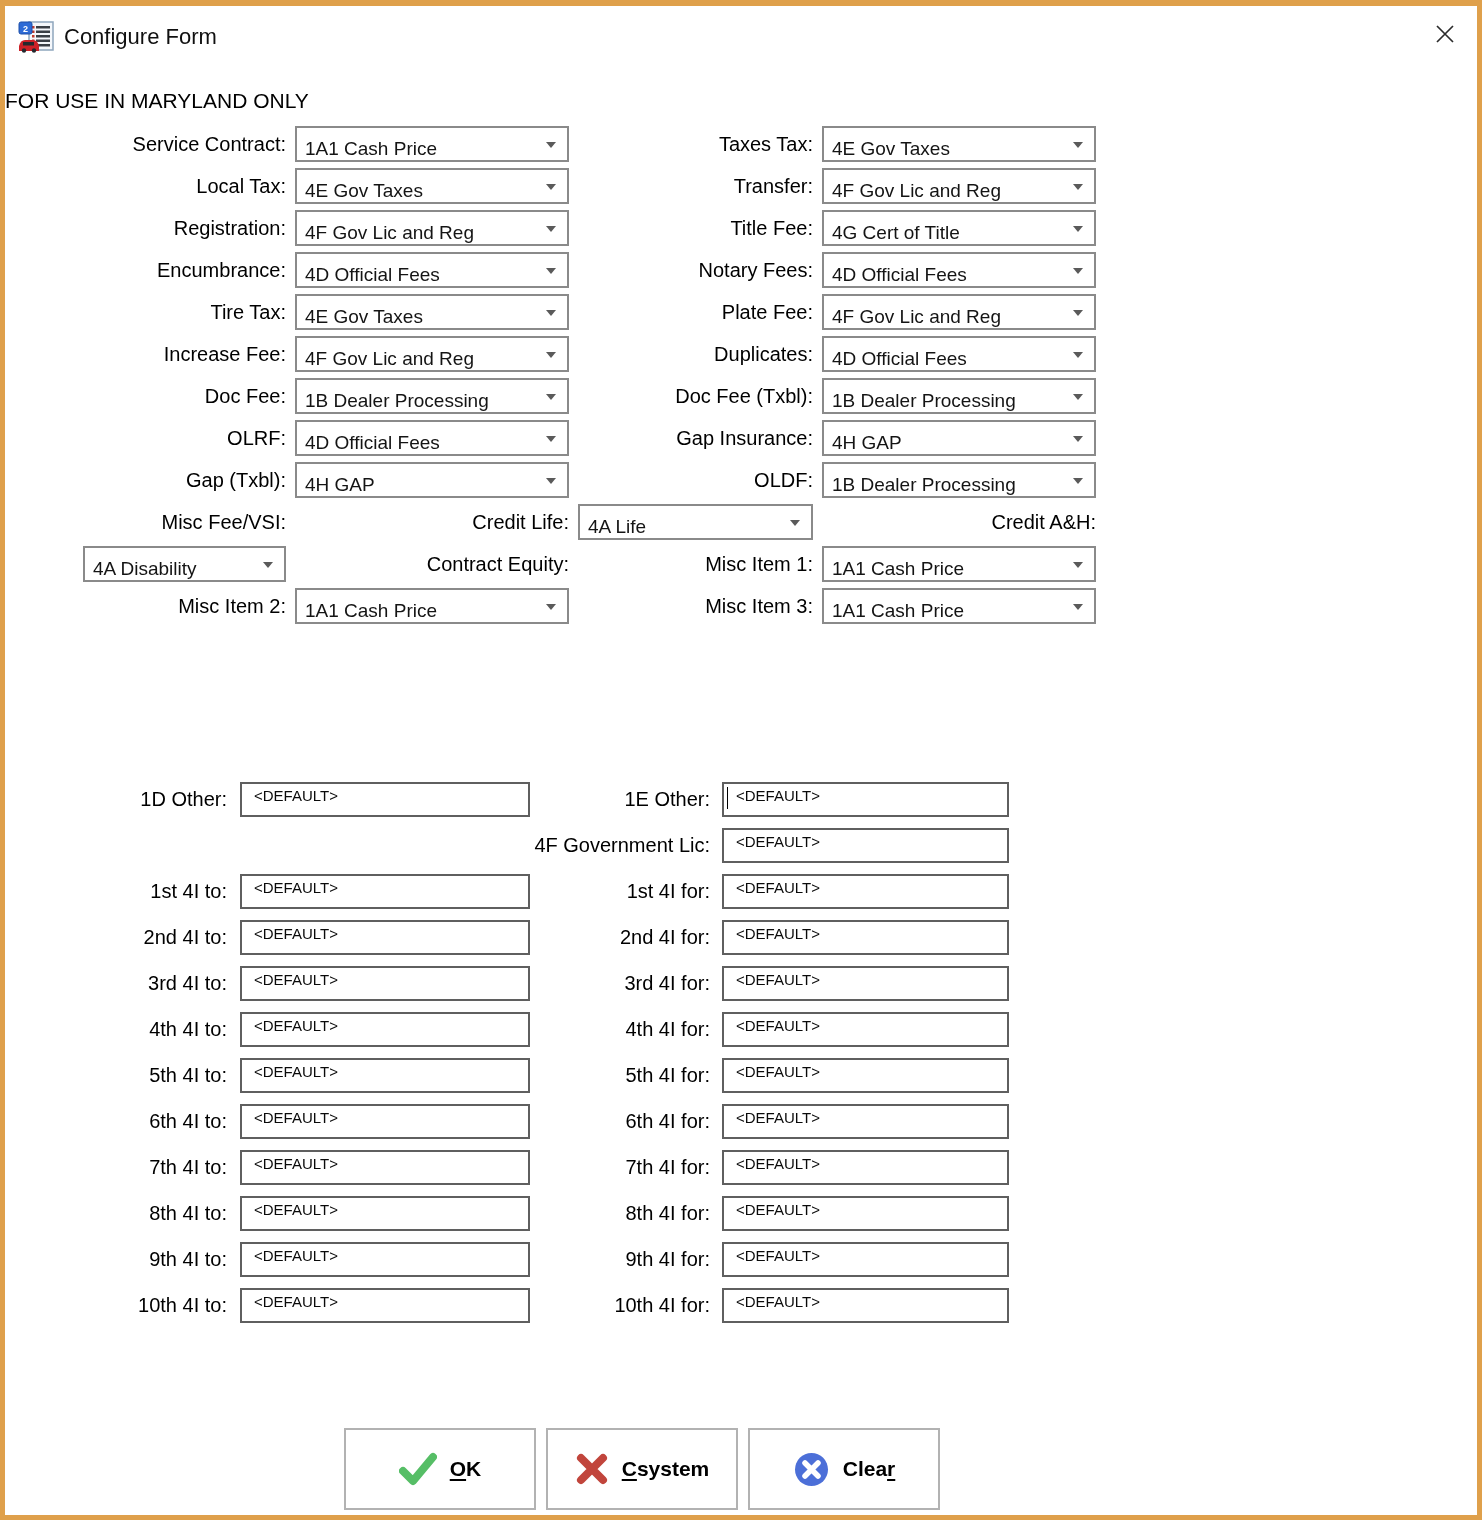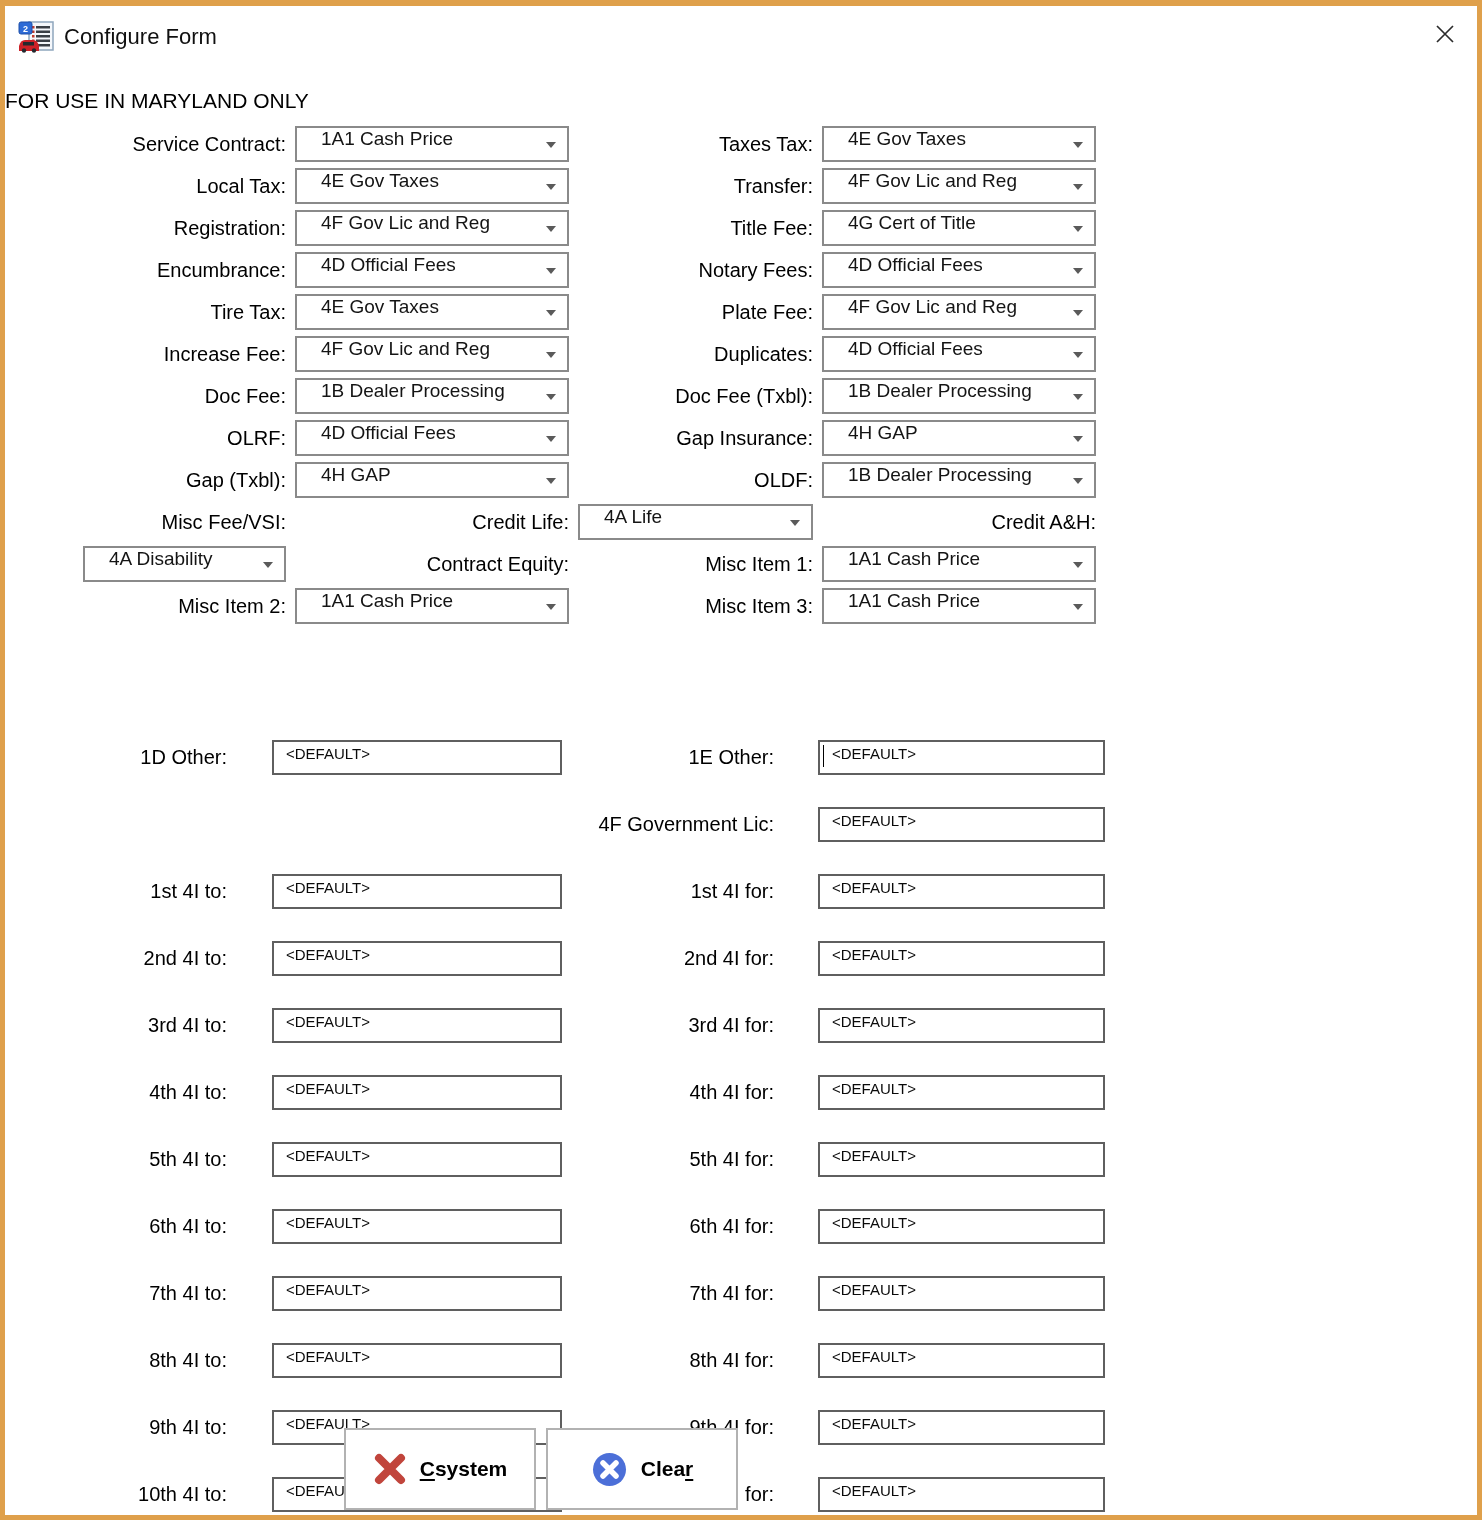--- a/index.html
+++ b/index.html
@@ -17,33 +17,33 @@
   .cm-header{position:absolute;top:720px;left:0;width:1100px;text-align:center;font-weight:bold;font-size:21px;color:#000;}
   
   .dd-grid{
     position:absolute;top:120px;left:78px;
     display:grid;grid-template-columns:203px 274px 235px 274px;
     column-gap:9px;row-gap:6px;grid-auto-rows:36px;
   }
   .dd-label{font-size:20px;color:#000;text-align:right;line-height:36px;white-space:nowrap;}
   .combo{
     position:relative;box-sizing:border-box;border:2px solid #8a8a8a;background:#fff;
-    display:flex;align-items:flex-start;padding-left:24px;cursor:default;
+    display:flex;align-items:flex-end;padding-left:8px;cursor:default;
   }
   .combo-value{font-size:19px;color:#141414;white-space:nowrap;overflow:hidden;}
   .combo-arrow{
     position:absolute;right:11px;top:14px;width:0;height:0;
     border-left:5px solid transparent;border-right:5px solid transparent;border-top:6px solid #5a5a5a;
   }
   .spacer{}
   
   .cm-grid{
-    position:absolute;top:734px;left:100px;
+    position:absolute;top:776px;left:100px;
     display:grid;grid-template-columns:135px 290px 192px 287px;
-    column-gap:0;row-gap:11px;grid-auto-rows:35px;gap:32px;
+    column-gap:0;row-gap:11px;grid-auto-rows:35px;
   }
   .cm-label{font-size:20px;color:#000;text-align:right;line-height:35px;white-space:nowrap;}
   .cm-label.l{padding-right:13px;}
   .cm-label.r{padding-right:12px;}
   .cell{position:relative;}
   .txt{
     box-sizing:border-box;width:100%;height:35px;border:2px solid #5f5f5f;background:#fff;
     font-family:"Liberation Sans",sans-serif;font-size:15px;color:#0a0a0a;
     padding:3px 4px 12px 12px;outline:none;
   }
@@ -262,20 +262,26 @@
       <div class="cm-label r">9th 4I for:</div>
       <div class="cell"><input class="txt" type="text" value="&lt;DEFAULT&gt;" style=""></div>
       <div class="cm-label l">10th 4I to:</div>
       <div class="cell"><input class="txt" type="text" value="&lt;DEFAULT&gt;" style=""></div>
       <div class="cm-label r">10th 4I for:</div>
       <div class="cell"><input class="txt" type="text" value="&lt;DEFAULT&gt;" style=""></div>
     </div>
 
   <div class="btnbar">
     <button class="btn">
+      <svg width="38" height="34" viewBox="0 0 38 34">
+        <path d="M4 19 L14 29 L34 5" fill="none" stroke-width="8" stroke-linecap="round" stroke-linejoin="round" stroke="#56BE66"></path>
+      </svg>
+      <span><span></span><span class="mn">O</span><span>K</span></span>
+    </button>
+    <button class="btn">
       <svg width="34" height="34" viewBox="0 0 34 34">
         <path d="M6 6 L28 28 M28 6 L6 28" fill="none" stroke-width="8" stroke-linecap="round" stroke="#C1453C"></path>
       </svg>
       <span><span></span><span class="mn">C</span><span>system</span></span>
     </button>
     <button class="btn">
       <svg width="37" height="37" viewBox="0 0 37 37">
         <circle cx="18.5" cy="18.5" r="16.5" fill="#4C6FD8"></circle>
         <path d="M12 12 L25 25 M25 12 L12 25" stroke="#ffffff" stroke-width="5.5" stroke-linecap="round" fill="none"></path>
       </svg>

